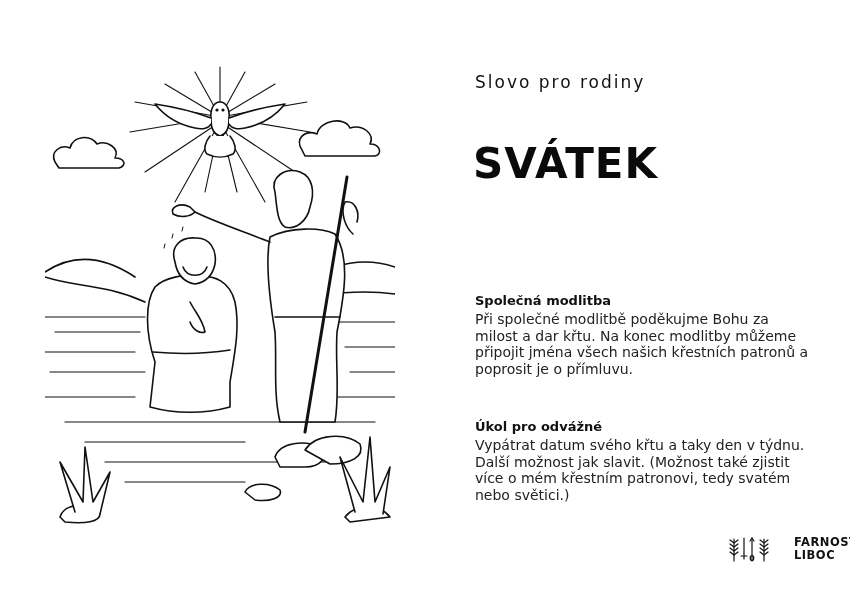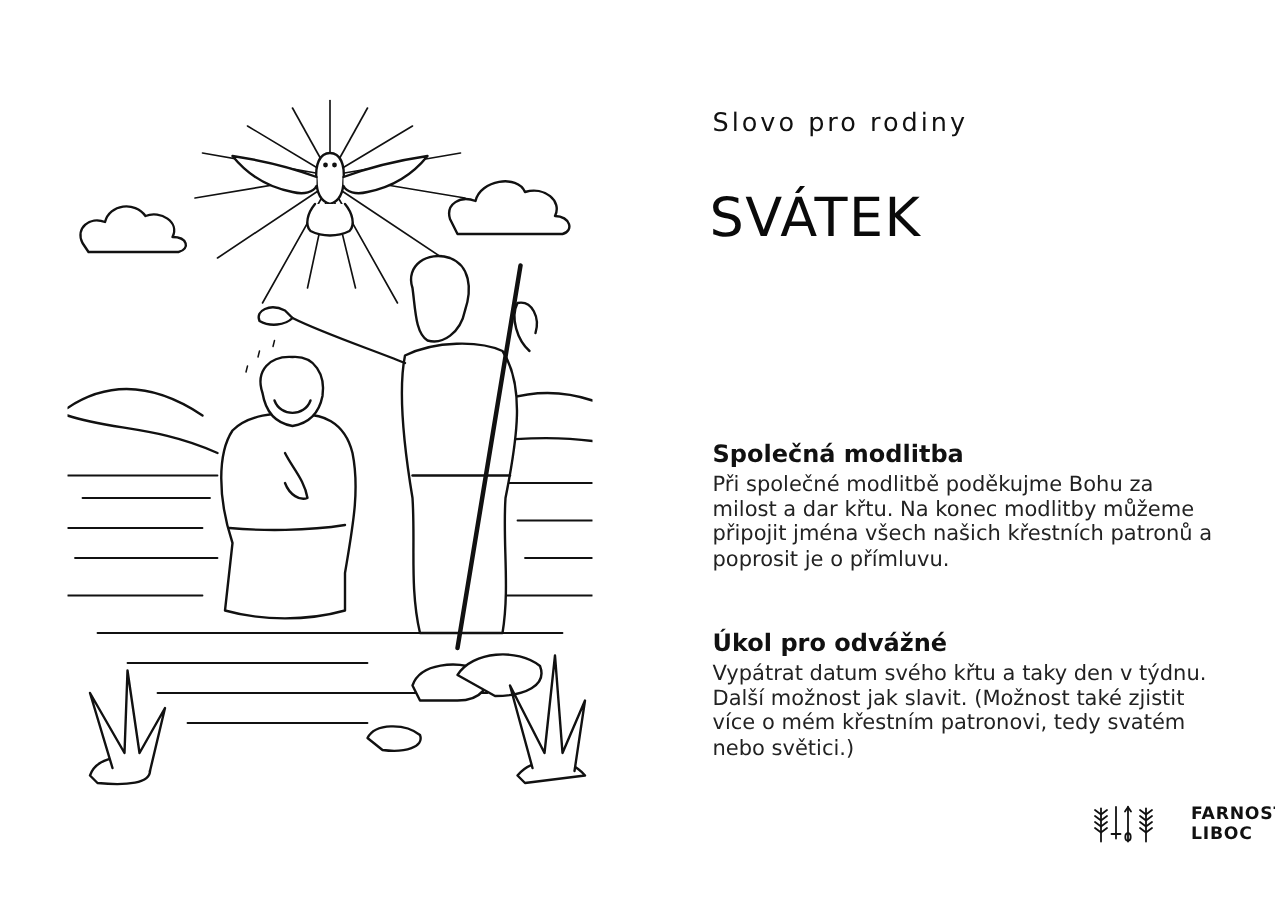--- a/index.html
+++ b/index.html
@@ -1,22 +1,22 @@
 <!DOCTYPE html>
 <html><head>
 <meta charset="utf-8">
 <style>
   html, body { margin: 0; padding: 0; background: #ffffff; }
   body { width: 850px; height: 601px; position: relative; overflow: hidden; font-family: "Liberation Sans", sans-serif; color: #111; }
   .illustration { position: absolute; left: 45px; top: 62px; width: 350px; height: 470px; }
   .illustration svg { width: 100%; height: 100%; }
   .kicker { position: absolute; left: 475px; top: 72px; font-size: 17px; letter-spacing: 2px; color: #111; font-family: "DejaVu Sans", sans-serif; text-align: right; }
-  .title { position: absolute; left: 473px; top: 122px; font-size: 36px; line-height: 47px; font-weight: normal; letter-spacing: 1px; color: #0a0a0a; font-family: "DejaVu Sans", sans-serif; }
+  .title { position: absolute; left: 473px; top: 140px; font-size: 42px; line-height: 47px; font-weight: bold; letter-spacing: 1px; color: #0a0a0a; font-family: "DejaVu Sans", sans-serif; }
   .section { position: absolute; left: 475px; width: 340px; }
-  .section h2 { margin: 0 0 3px 0; font-size: 16px; font-weight: bold; font-family: "DejaVu Sans", sans-serif; color: #111; }
+  .section h2 { margin: 0 0 3px 0; font-size: 13px; font-weight: bold; font-family: "DejaVu Sans", sans-serif; color: #111; }
   .section p { margin: 0; font-size: 14px; line-height: 16.5px; color: #222; font-family: "DejaVu Sans", sans-serif; }
   .sec1 { top: 293px; }
   .sec2 { top: 403px; margin-top: 16px; }
   .logo { position: absolute; left: 728px; top: 535px; display: flex; align-items: center; gap: 22px; }
   .logo-icons { width: 44px; height: 28px; }
   .logo-text { font-size: 11.5px; font-weight: bold; line-height: 13px; letter-spacing: 0.5px; font-family: "DejaVu Sans", sans-serif; color: #111; }
 </style>
 </head>
 <body>
 

